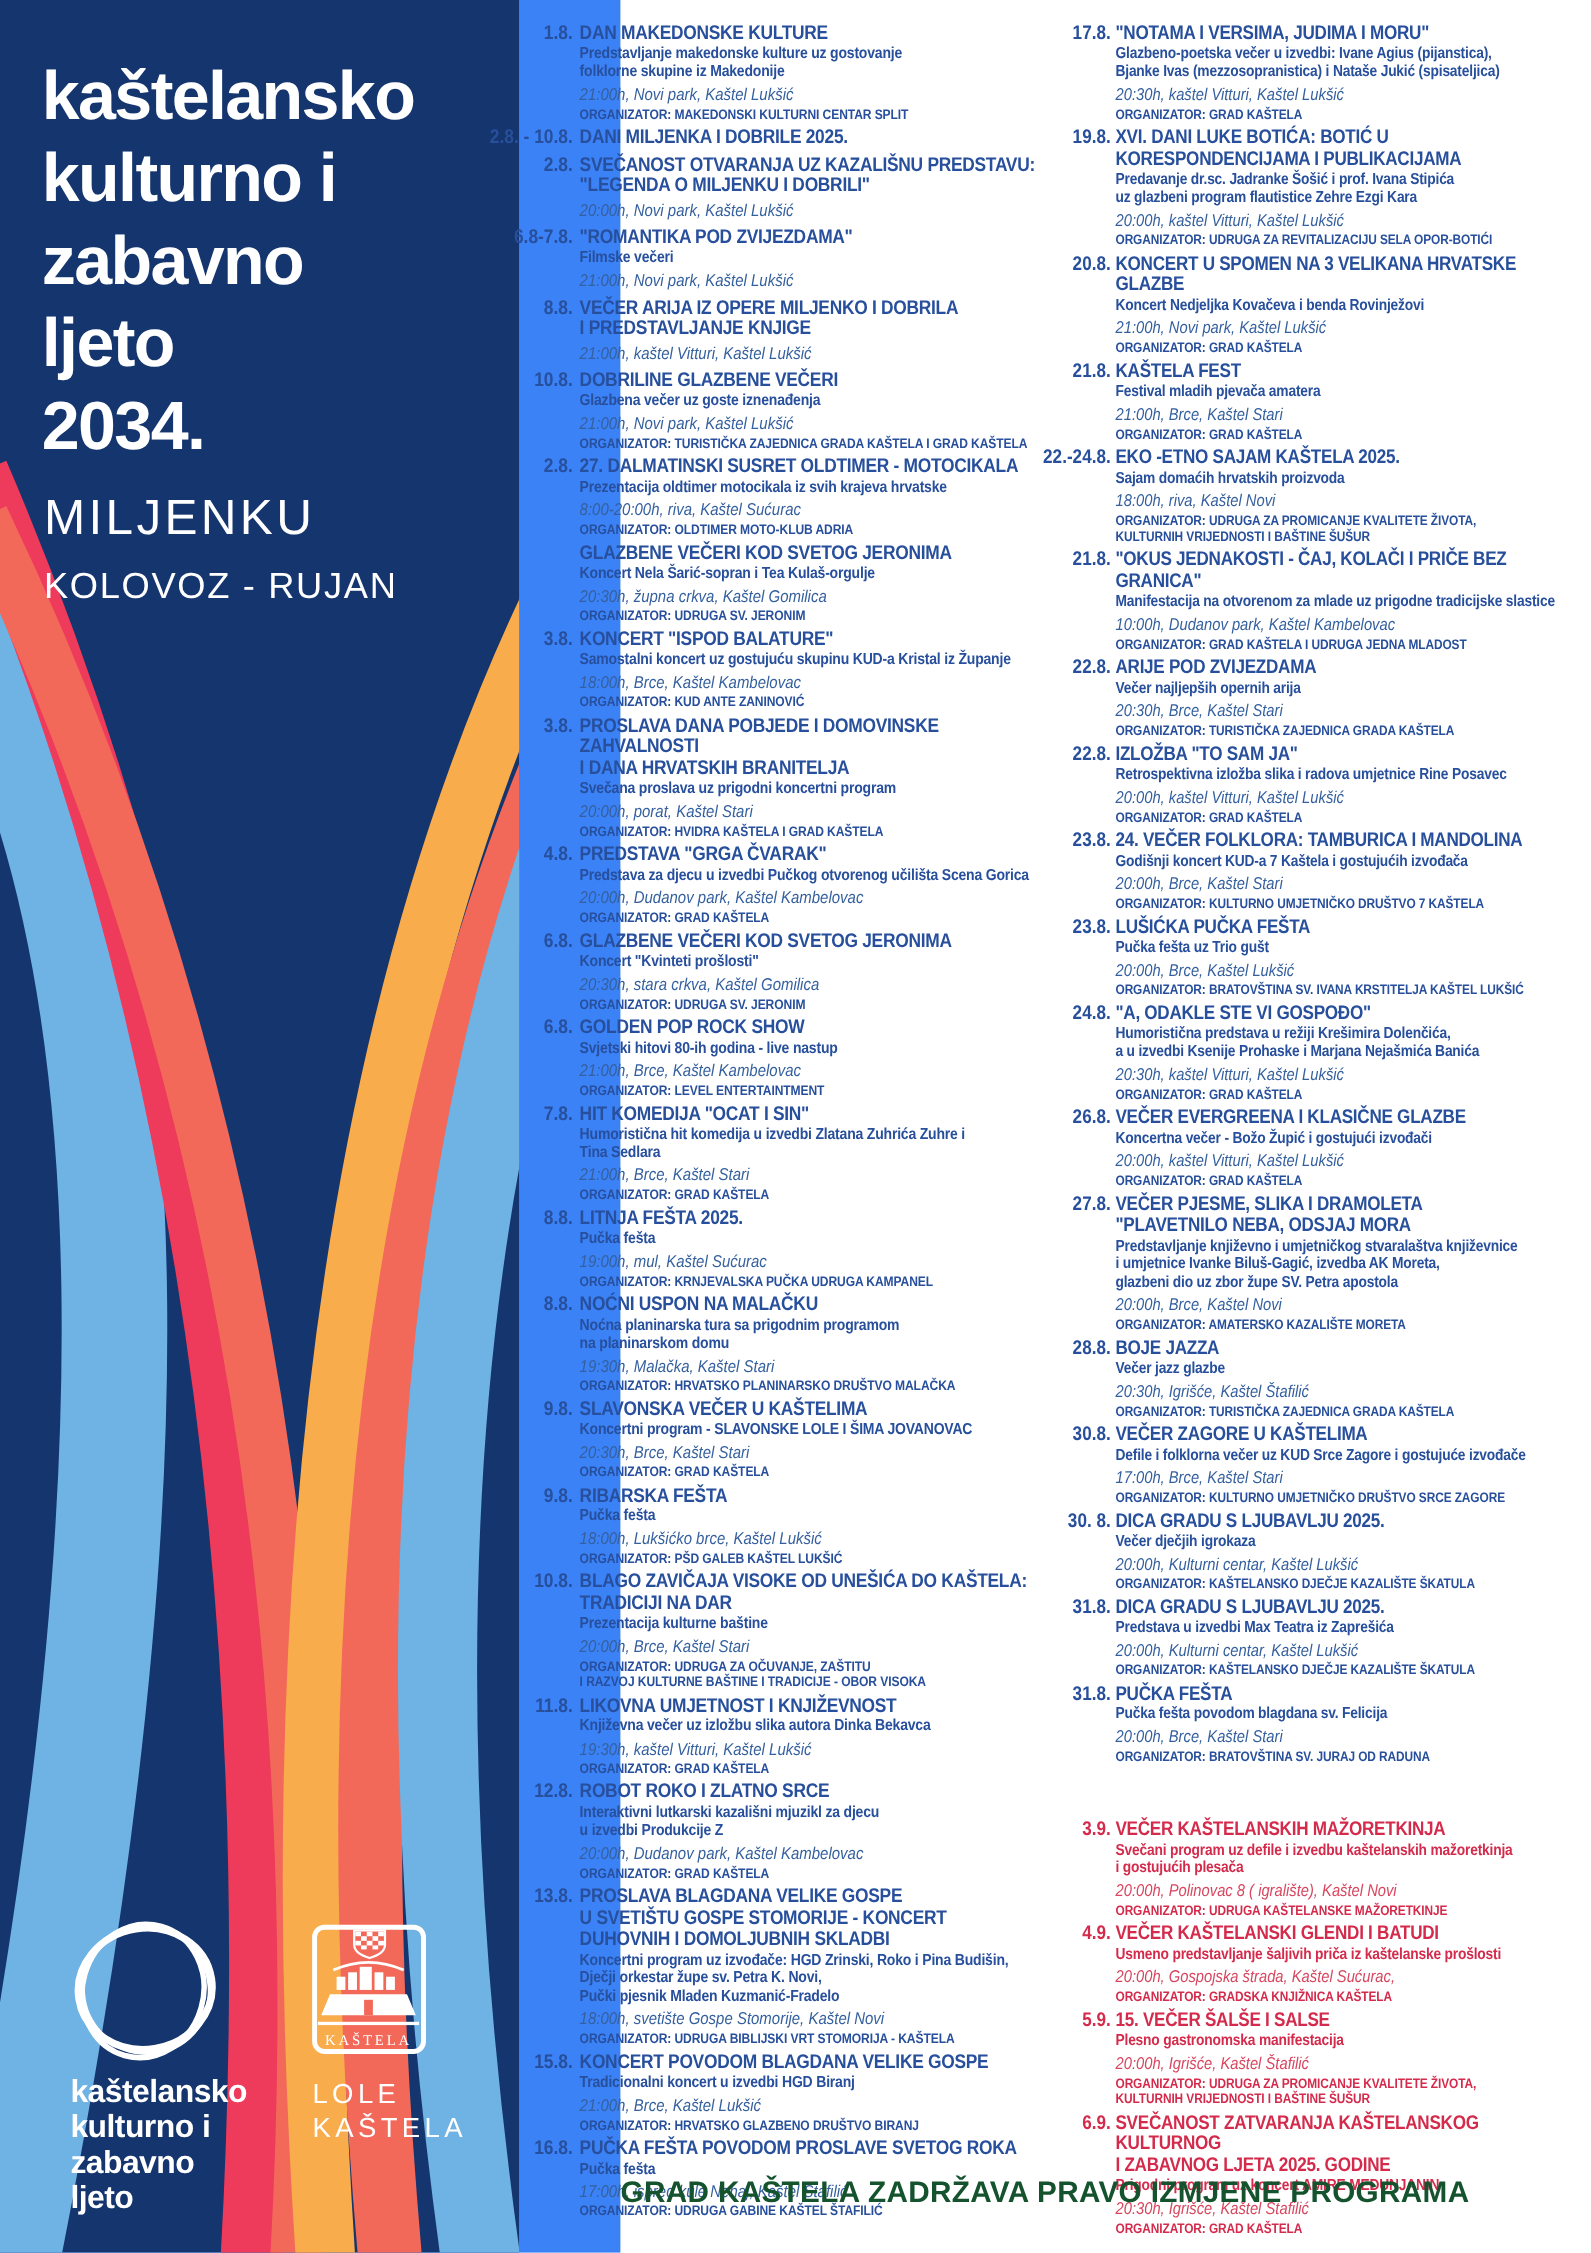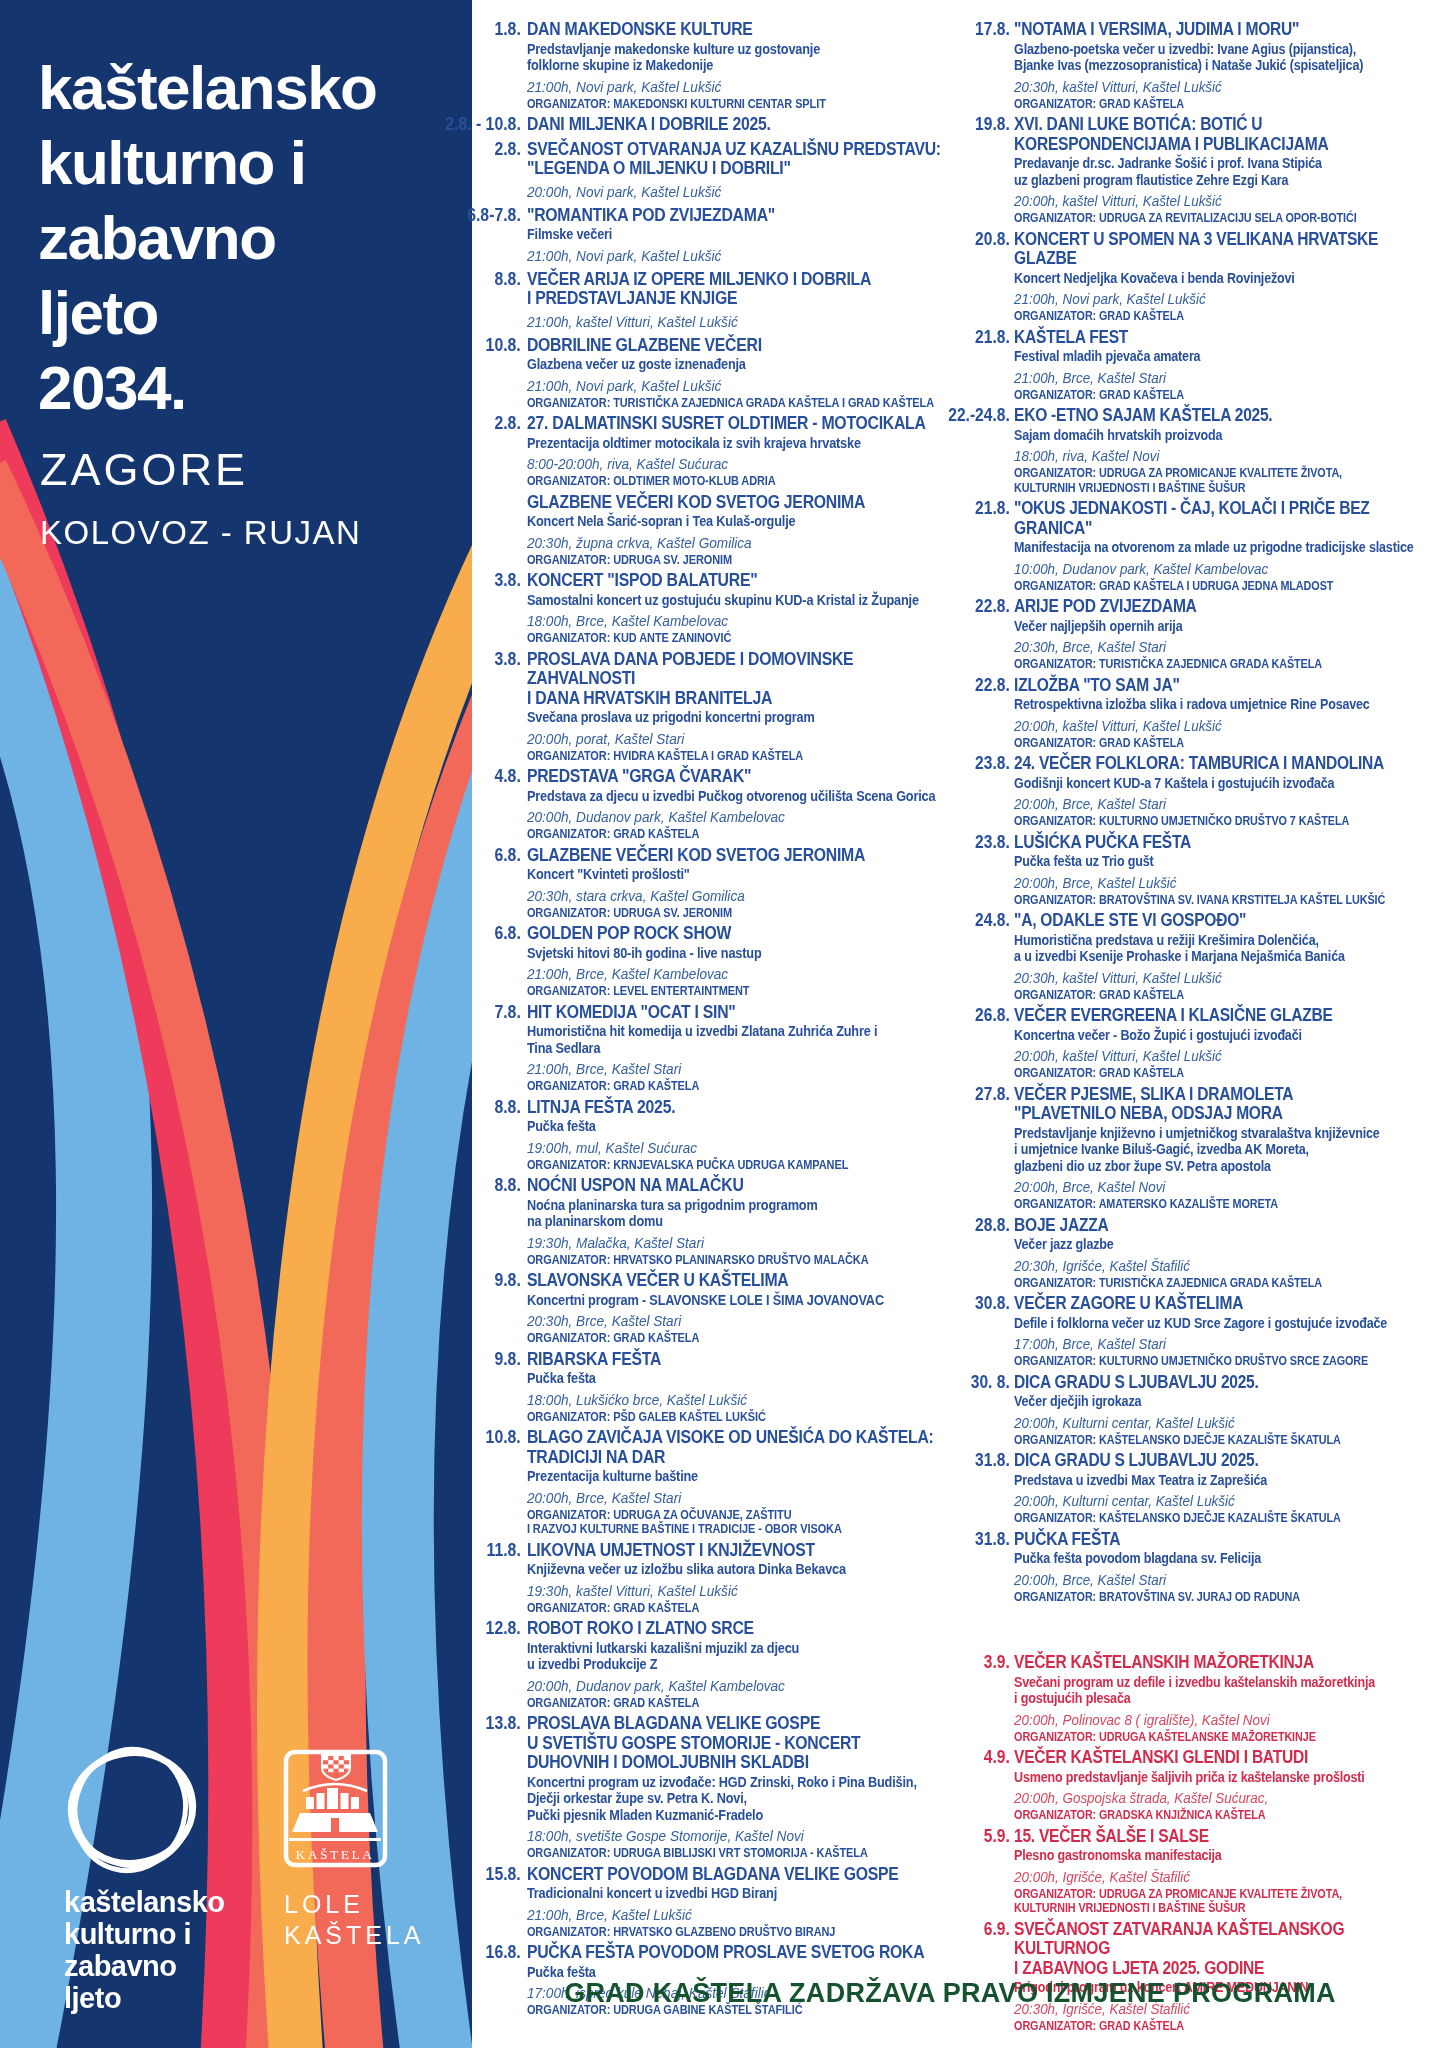--- a/index.html
+++ b/index.html
@@ -3,21 +3,21 @@
 <meta charset="utf-8">
 <title>Kaštelansko kulturno i zabavno ljeto 2025 - Program</title>
 <style>
   html,body{margin:0;padding:0;}
   body{
     width:1446px;height:2048px;position:relative;background:#ffffff;
     font-family:"Liberation Sans", sans-serif;overflow:hidden;
     -webkit-font-smoothing:antialiased;
   }
   
-  .sidebar{position:absolute;left:0;top:0;width:472px;height:2048px;background:#0f766e;overflow:hidden;}
+  .sidebar{position:absolute;left:0;top:0;width:564px;height:2048px;background:#3b82f6;overflow:hidden;}
   .sidebar svg.ribbons{position:absolute;left:0;top:0;}
   .title-block{
     position:absolute;left:38px;top:50px;color:#fff;font-weight:bold;
     font-size:62px;line-height:75px;letter-spacing:-1.5px;
   }
   .program-label{
     position:absolute;left:40px;top:444px;color:#fff;font-weight:400;
     font-size:45px;letter-spacing:3px;
   }
   .months-label{
@@ -86,21 +86,21 @@
     <path d="M 600 560 Q 300 1140 445 2110" stroke="#6fb2e4" stroke-width="72" fill="none"></path>
   </svg>
 
   <div class="title-block">
     <div>kaštelansko</div>
     <div>kulturno i</div>
     <div>zabavno</div>
     <div>ljeto</div>
     <div>2034.</div>
   </div>
-  <div class="program-label">ZAGORE</div>
+  <div class="program-label">MILJENKU</div>
   <div class="months-label">KOLOVOZ - RUJAN</div>
 
   <svg class="logo-circle" width="152" height="152" viewBox="0 0 152 152">
     <g fill="none" stroke="#ffffff">
       <ellipse cx="76" cy="74" rx="61" ry="55" stroke-width="6.5" transform="rotate(-9 76 74)"></ellipse>
       <ellipse cx="74" cy="76" rx="55" ry="61" stroke-width="5" transform="rotate(16 74 76)"></ellipse>
       <ellipse cx="77" cy="75" rx="58" ry="57" stroke-width="3.5" transform="rotate(42 77 75)"></ellipse>
     </g>
   </svg>
   <div class="logo-caption">

